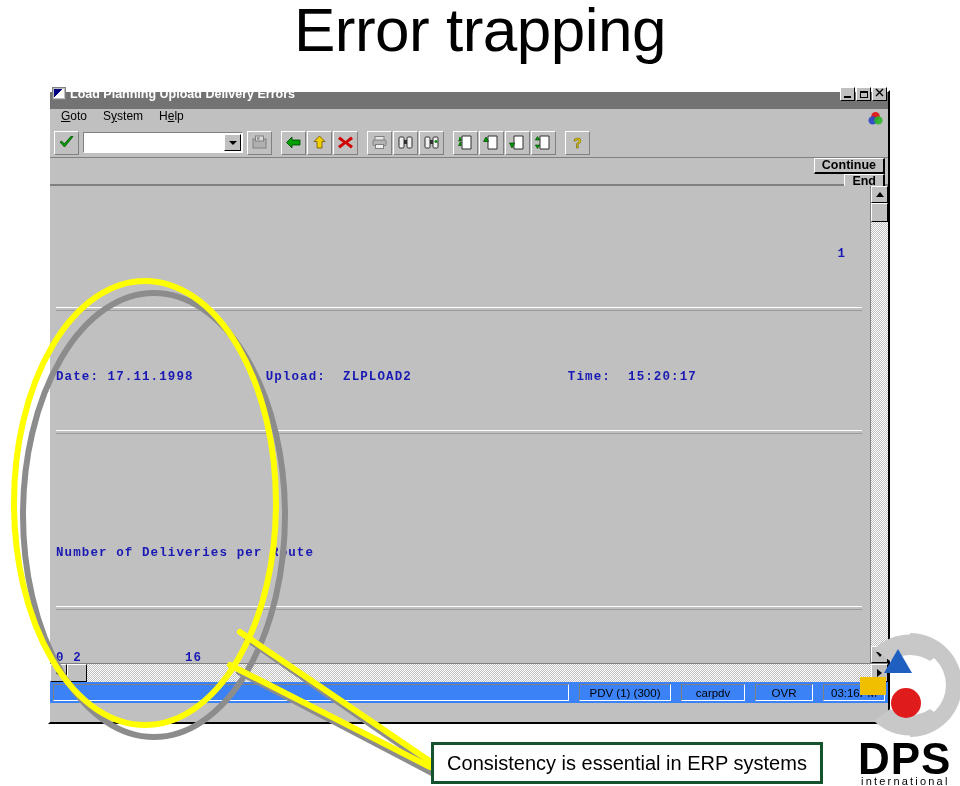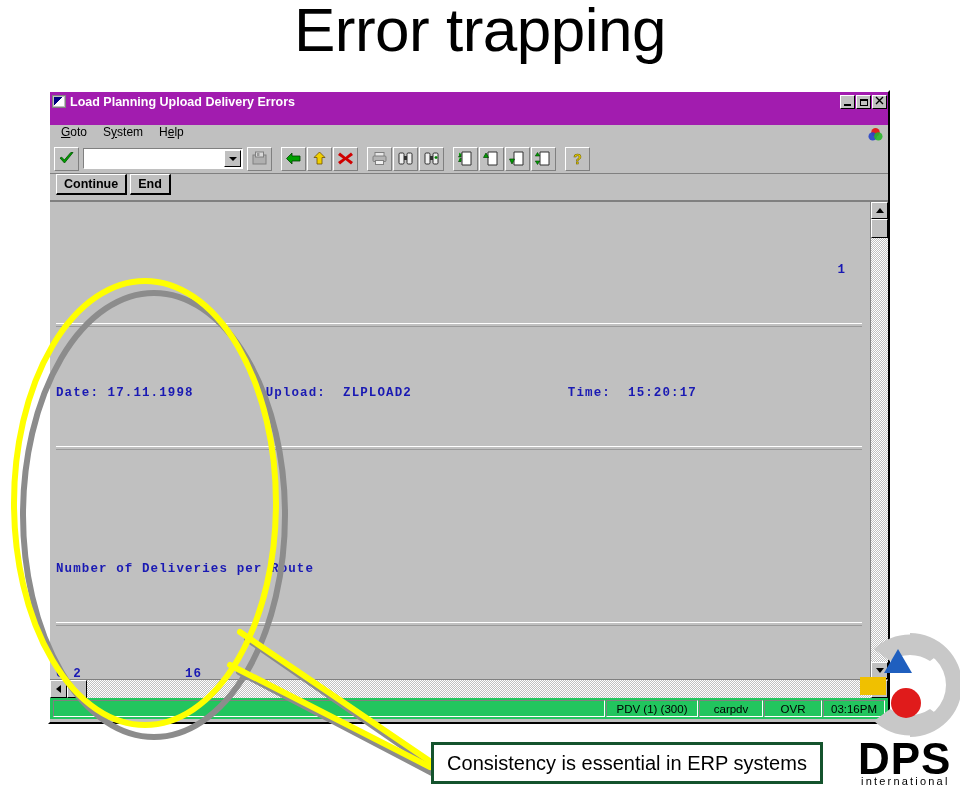--- a/index.html
+++ b/index.html
@@ -40,22 +40,22 @@
     background: #c0c0c0;
     border-top: 2px solid #ffffff;
     border-left: 2px solid #ffffff;
     border-right: 2px solid #000000;
     border-bottom: 2px solid #000000;
     box-sizing: border-box;
     z-index: 5;
   }
 
   .titlebar {
-    height: 33px;
-    background: #a21caf;
+    height: 17px;
+    background: #737373;
     display: flex;
     align-items: center;
     padding: 0 1px 14px 2px;
     box-sizing: border-box;
   }
   .titlebar-icon {
     width: 14px;
     height: 13px;
     background: #c0c0c0;
     border: 1px solid #808080;
@@ -203,24 +203,25 @@
     border-left: 4px solid transparent;
     border-right: 4px solid transparent;
     border-top: 4px solid #000000;
   }
 
   
   .appbar {
     height: 28px;
     background: #c0c0c0;
     display: flex;
-    align-items: flex-start;
+    align-items: flex-end;
     padding-left: 6px;
     border-bottom: 2px solid #808080;
     box-sizing: border-box;
+    flex-direction: column;
   }
   .appbtn {
     height: 21px;
     background: #c0c0c0;
     border-top: 1px solid #ffffff;
     border-left: 1px solid #ffffff;
     border-right: 2px solid #000000;
     border-bottom: 2px solid #000000;
     box-sizing: border-box;
     padding: 0 7px;
@@ -347,26 +348,26 @@
     background-image:
       linear-gradient(45deg, #ffffff 25%, transparent 25%, transparent 75%, #ffffff 75%),
       linear-gradient(45deg, #ffffff 25%, transparent 25%, transparent 75%, #ffffff 75%);
     background-size: 2px 2px;
     background-position: 0 0, 1px 1px;
   }
 
   
   .statusbar {
     height: 21px;
-    background: #22c55e;
+    background: #3b82f6;
     display: flex;
     align-items: flex-end;
     padding: 2px 3px;
     box-sizing: border-box;
-    gap: 1px;
+    gap: 10px;
   }
   .sfield {
     height: 17px;
     border-top: 1px solid #808080;
     border-left: 1px solid #808080;
     border-right: 1px solid #ffffff;
     border-bottom: 1px solid #ffffff;
     box-sizing: border-box;
     font-size: 11.5px;
     font-family: "Liberation Sans", sans-serif;

